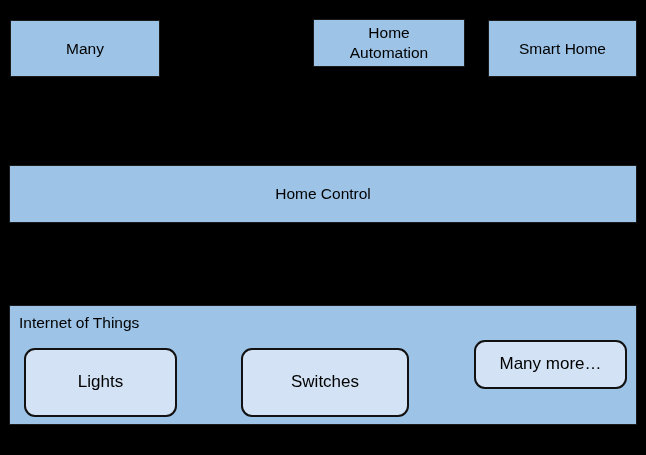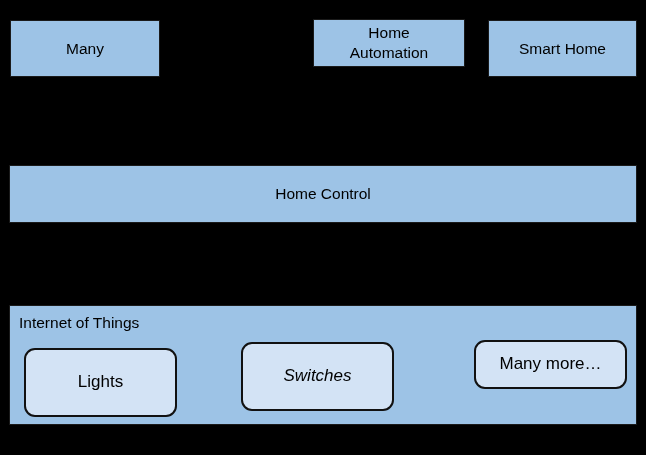--- a/index.html
+++ b/index.html
@@ -63,21 +63,21 @@
     display: flex;
     align-items: center;
     justify-content: center;
     color: #000000;
     font-size: 17px;
     line-height: 1.2;
     text-align: center;
     white-space: nowrap;
   }
   .thing-lights   { left: 14px;  top: 42px; width: 153px; height: 69px; }
-  .thing-switches { left: 231px; top: 36px; width: 153px; height: 69px; font-style: italic; }
+  .thing-switches { left: 231px; top: 42px; width: 168px; height: 69px; }
   .thing-more     { left: 464px; top: 34px; width: 153px; height: 49px; }
 </style>
 </head>
 <body>
 
 <div id="diagram-canvas">
 
   <div class="node node-user">Many</div>
 
   <div class="node node-auto">Home

